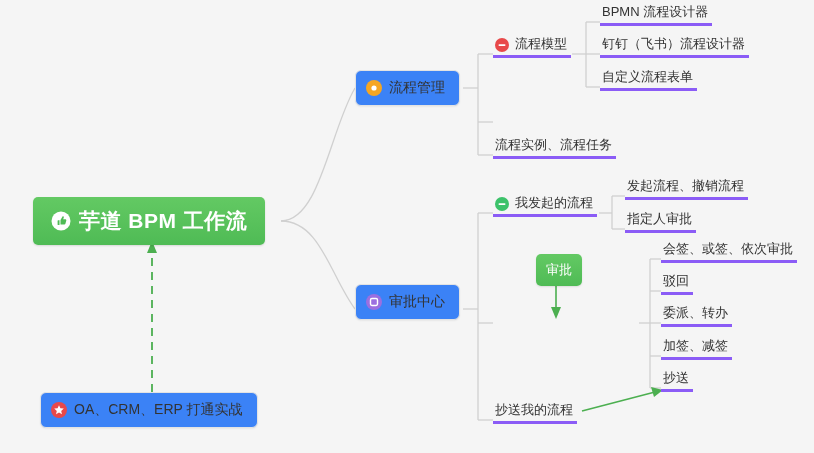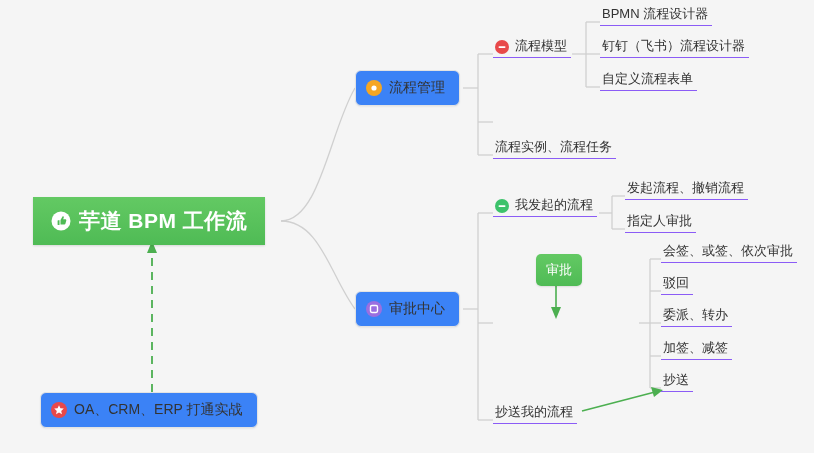--- a/index.html
+++ b/index.html
@@ -31,21 +31,21 @@
     box-sizing: border-box;
     white-space: nowrap;
     display: flex;
     align-items: center;
   }
   
   .root {
     background: #5cc45c;
     background: linear-gradient(180deg,#63c963 0%,#4fbb55 100%);
     color: #ffffff;
-    border-radius: 0;
+    border-radius: 5px;
     font-size: 21px;
     font-weight: bold;
     padding: 0 18px;
     height: 48px;
     box-shadow: 0 1px 2px rgba(0,0,0,0.12);
     letter-spacing: 0.5px;
   }
   .root .ico {
     margin-right: 8px;
     display: inline-flex;
@@ -64,21 +64,21 @@
   }
   .wbox .ico {
     margin-right: 7px;
     display: inline-flex;
     align-items: center;
   }
   
   .uline {
     font-size: 13px;
     color: #333333;
-    border-bottom: 1px solid #8b5cf6;
+    border-bottom: 3px solid #8b5cf6;
     height: 24px;
     padding: 0 4px 0 2px;
     align-items: flex-end;
     padding-bottom: 2px;
   }
   .uline .ico {
     margin-right: 6px;
     display: inline-flex;
     align-items: center;
     padding-bottom: 1px;
@@ -186,21 +186,21 @@
     <span>钉钉（飞书）流程设计器</span>
   </div>
   <div class="node uline" style="left:600px; top:67px;">
     <span>自定义流程表单</span>
   </div>
 
   <div class="node uline" style="left:493px; top:135px;">
     <span>流程实例、流程任务</span>
   </div>
 
-  <div class="node wbox" style="left:355px; top:291px;justify-content:center;">
+  <div class="node wbox" style="left:355px; top:284px;justify-content:center;">
     <span class="ico">
       <svg width="16" height="16" viewBox="0 0 16 16">
         <circle cx="8" cy="8" r="8" fill="#9b6fe0"></circle>
         <rect x="4.5" y="4.5" width="7" height="7" rx="1.4" fill="none" stroke="#ffffff" stroke-width="1.4"></rect>
       </svg>
     </span>
     <span>审批中心</span>
   </div>
 
   <div class="node uline" style="left:493px; top:193px;">

